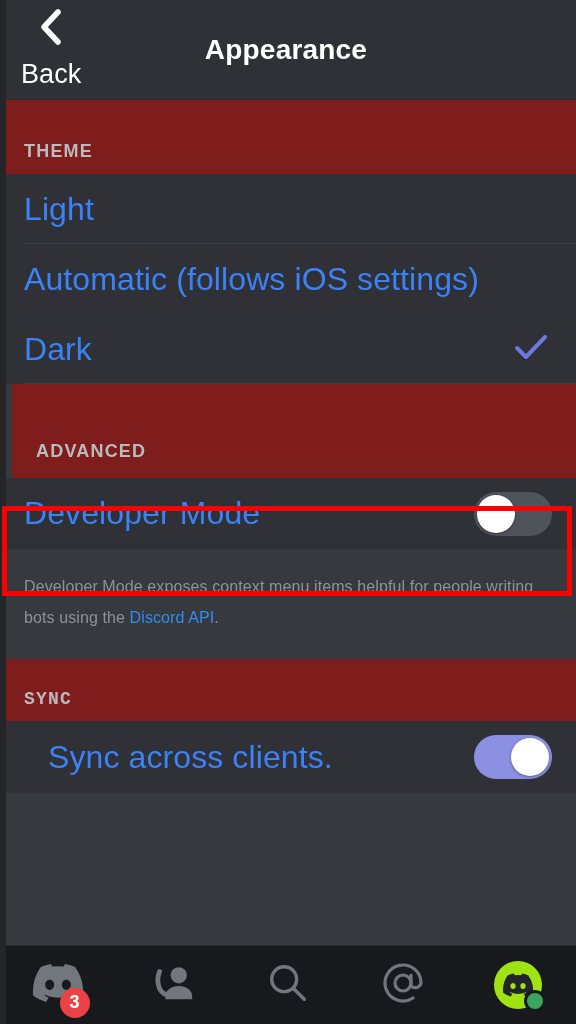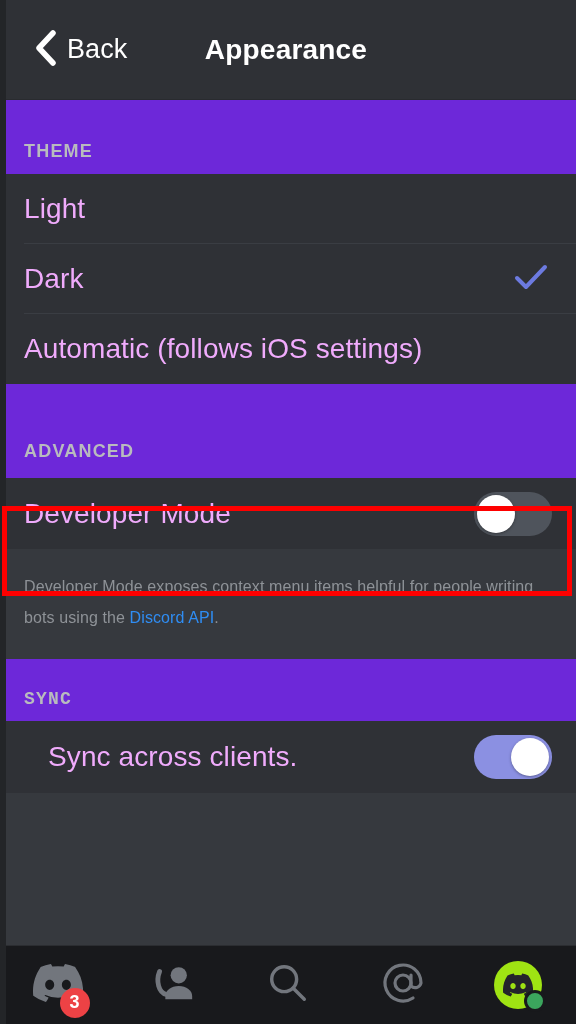--- a/index.html
+++ b/index.html
@@ -39,22 +39,23 @@
     background: #2f3136;
     display: flex;
     align-items: center;
     padding-left: 6px;
     border-bottom: 1px solid #292b2f;
   }
   #back-button {
     display: flex;
     align-items: center;
     gap: 10px;
-    padding: 4px 12px 4px 29px;
+    padding: 4px 12px 4px 15px;
     cursor: pointer;
+    flex-direction: column;
   }
   #back-chevron { display: block; }
   #back-label {
     color: #ffffff;
     font-size: 27px;
     letter-spacing: 0.1px;
   }
   #nav-title {
     position: absolute;
     left: 0; right: 0;
@@ -69,21 +70,21 @@
 
   
   #content {
     flex: 1;
     background: #36393e;
     overflow: hidden;
     position: relative;
   }
 
   .section-header {
-    background: #6d28d9;
+    background: #7f1d1d;
     height: 74px;
     display: flex;
     align-items: flex-end;
     padding: 0 8px 12px 24px;
   }
   .section-header-label {
     color: #b9bbbe;
     font-size: 18px;
     font-weight: bold;
     letter-spacing: 1.2px;
@@ -101,22 +102,22 @@
     position: relative;
   }
   .row.divided::after {
     content: "";
     position: absolute;
     left: 24px; right: 0; bottom: 0;
     height: 1px;
     background: #3a3d43;
   }
   .row-label {
-    color: #f0abfc;
-    font-size: 28px;
+    color: #3b82f6;
+    font-size: 32px;
     letter-spacing: 0.1px;
   }
   .check-icon { display: block; margin-right: 4px; }
 
   .description {
     background: #36393e;
     padding: 22px 40px 26px 24px;
     color: #8e9297;
     font-size: 16px;
     line-height: 31px;
@@ -233,34 +234,34 @@
   <div id="content">
 
     <div class="section-header">
       <span class="section-header-label">THEME</span>
     </div>
 
     <div class="rows-group">
       <div class="row divided">
         <span class="row-label">Light</span>
       </div>
+      <div class="row">
+        <span class="row-label">Automatic (follows iOS settings)</span>
+      </div>
       <div class="row divided">
         <span class="row-label">Dark</span>
         <span class="check-icon">
           <svg width="34" height="26" viewBox="0 0 34 26">
             <polyline points="3,14 12,23 31,3" fill="none" stroke="#6c7ae0" stroke-width="4" stroke-linecap="round" stroke-linejoin="round"></polyline>
           </svg>
         </span>
       </div>
-      <div class="row">
-        <span class="row-label">Automatic (follows iOS settings)</span>
-      </div>
-    </div>
-
-    <div class="section-header" style="height:94px;padding-bottom:16px;">
+    </div>
+
+    <div class="section-header" style="height:94px;padding-bottom:16px;margin-left:12px;">
       <span class="section-header-label">ADVANCED</span>
     </div>
 
     <div class="rows-group">
       <div class="row" style="height:71px;padding-left:24px;">
         <span class="row-label">Developer Mode</span>
         <span class="toggle off">
           <span class="knob"></span>
         </span>
       </div>

